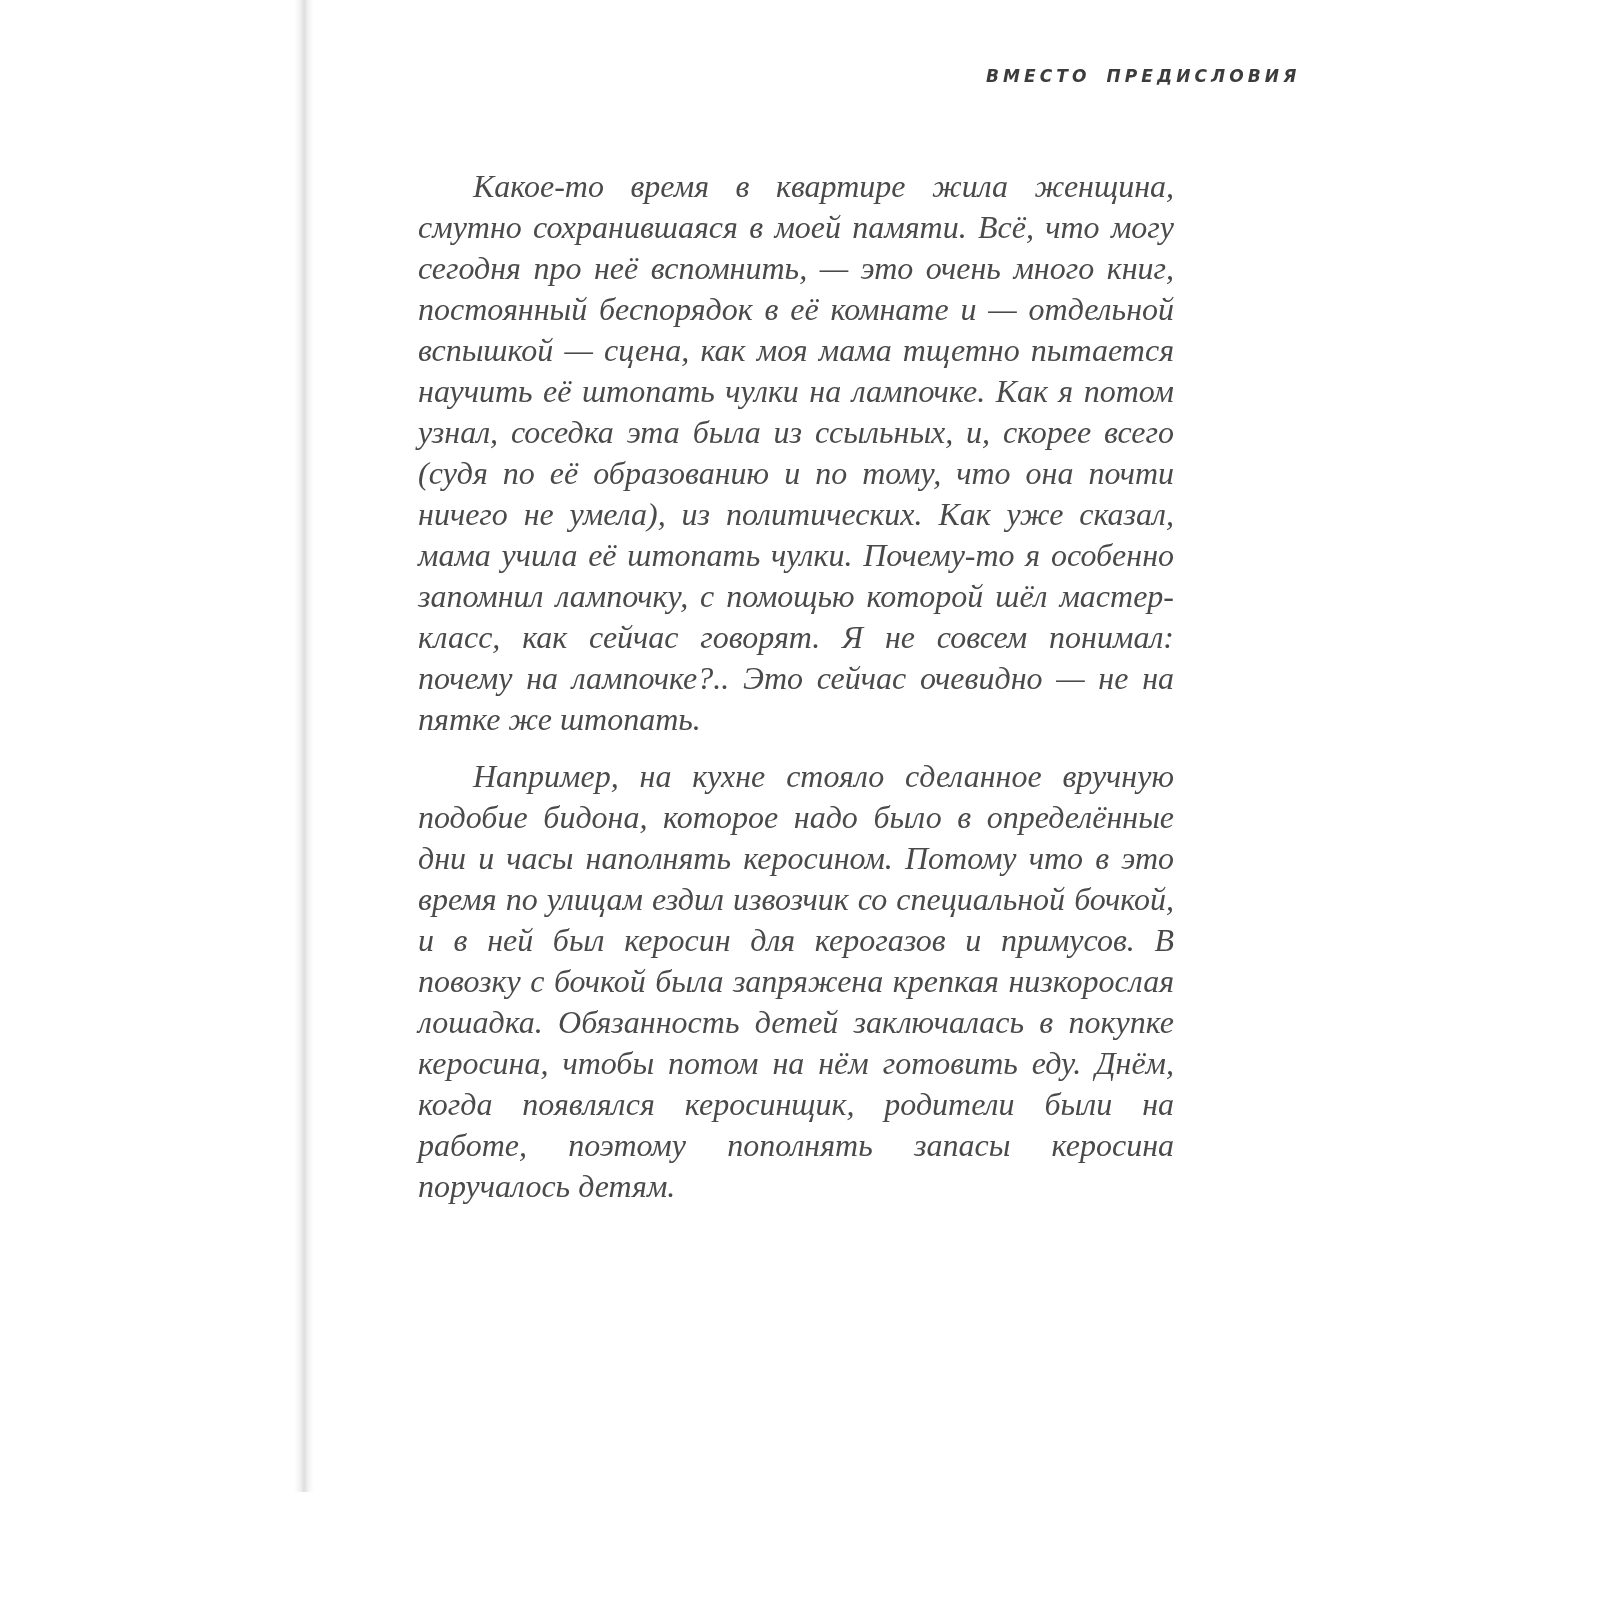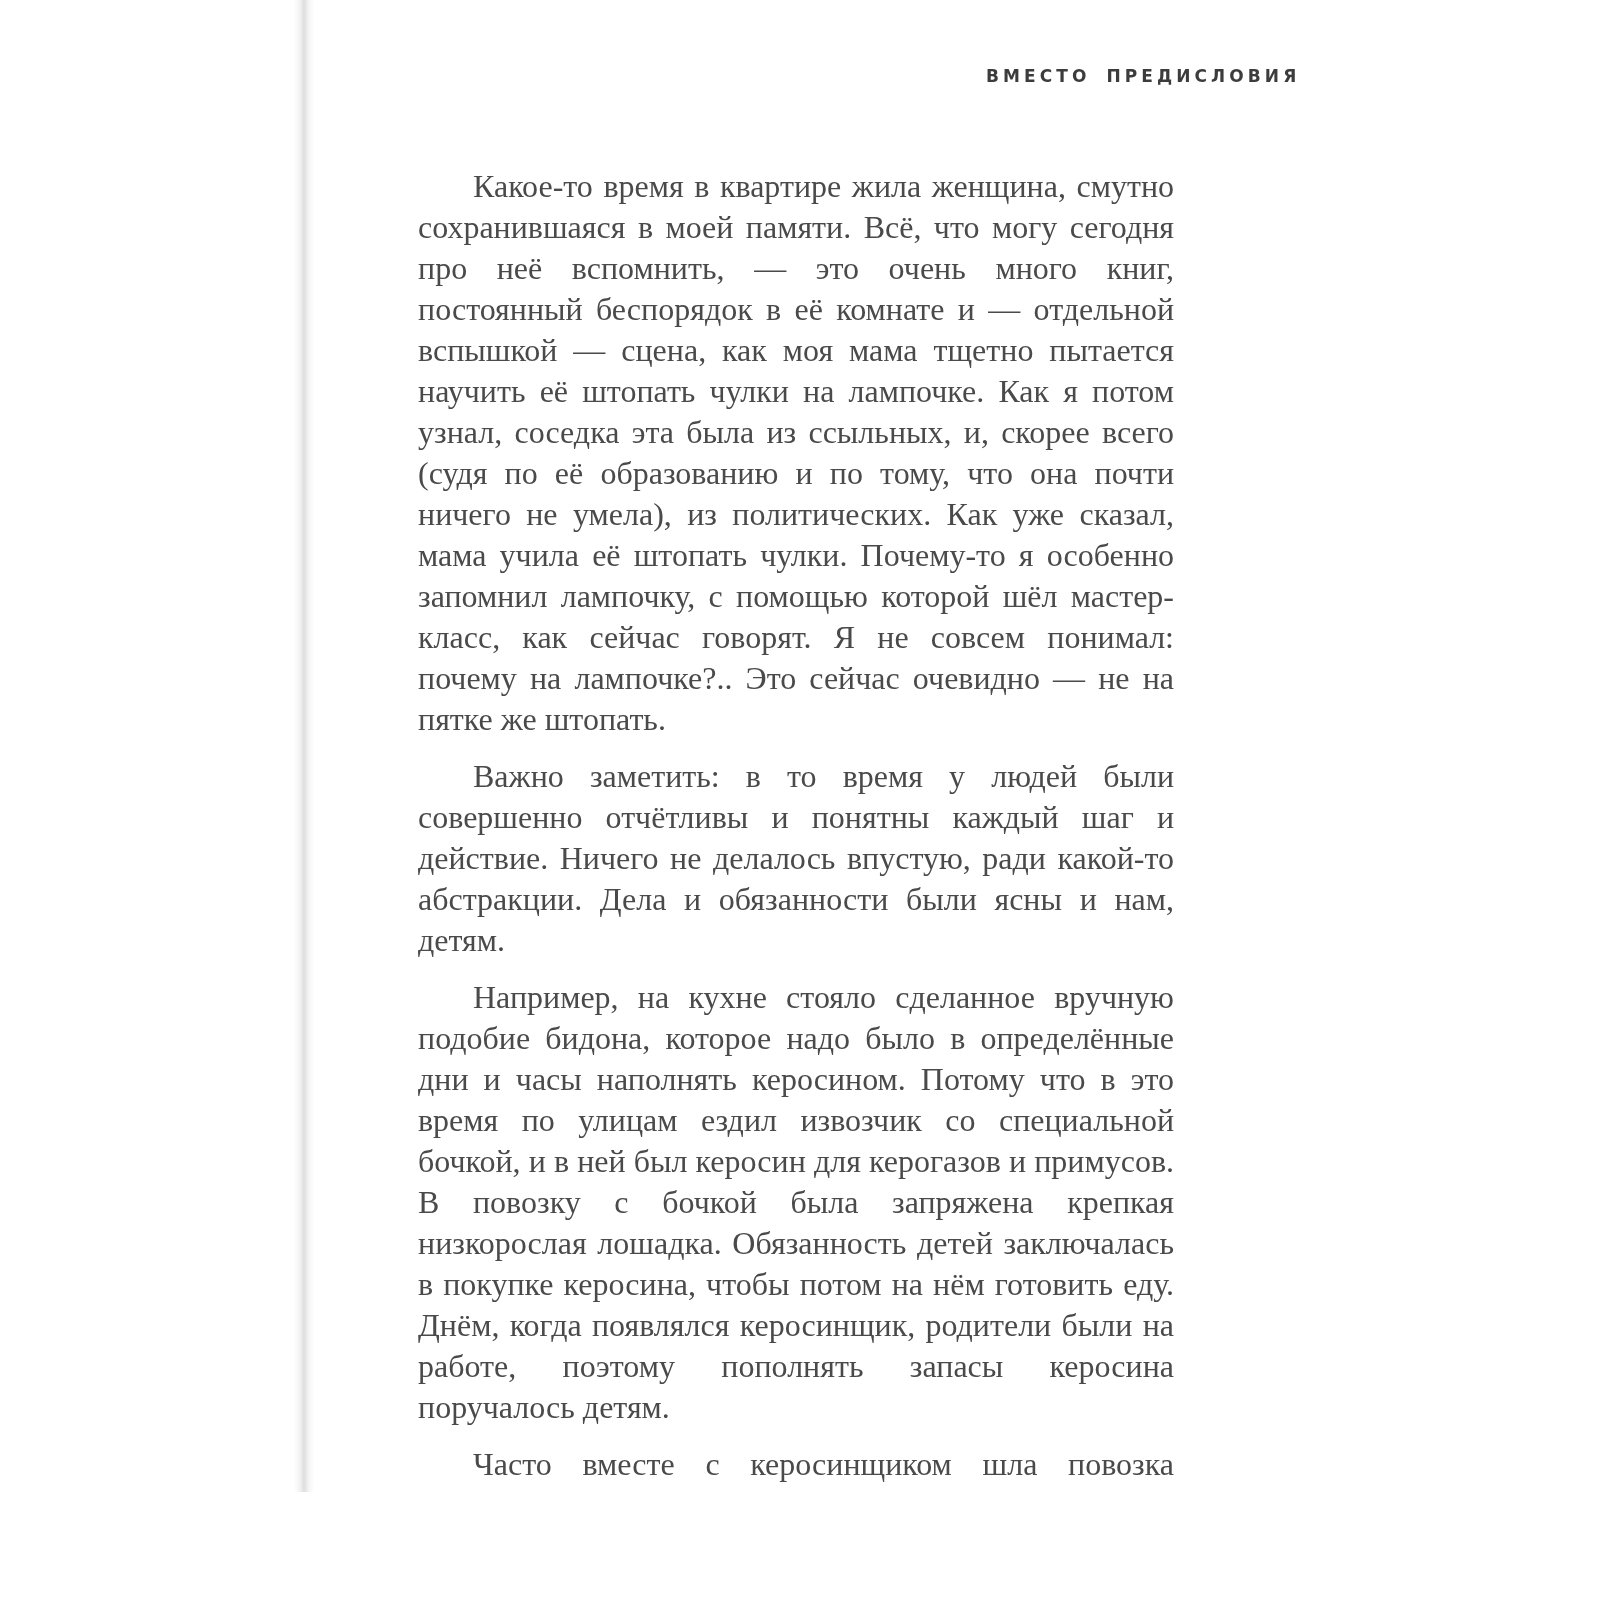--- a/index.html
+++ b/index.html
@@ -7,20 +7,21 @@
       padding: 0;
       background: #ffffff;
     }
     .canvas {
       position: relative;
       width: 1600px;
       height: 1492px;
       background: #ffffff;
       overflow: hidden;
       font-family: "Liberation Serif", serif;
+      font-style: italic;
     }
     
     .gutter-shadow {
       position: absolute;
       left: 294px;
       top: 0;
       width: 20px;
       height: 1600px;
       background: linear-gradient(
         to right,
@@ -72,20 +73,18 @@
 <body>
 
 <div class="canvas">
 
   <div class="gutter-shadow"></div>
 
   <div class="running-head">ВМЕСТО ПРЕДИСЛОВИЯ</div>
 
   <div class="text-block" lang="ru">
     <p>Какое-то время в квартире жила женщина, смутно сохранившаяся в моей памяти. Всё, что могу сегодня про неё вспомнить, — это очень много книг, постоянный беспорядок в её комнате и — отдельной вспышкой — сцена, как моя мама тщетно пытается научить её штопать чулки на лампочке. Как я потом узнал, соседка эта была из ссыльных, и, скорее всего (судя по её образованию и по тому, что она почти ничего не умела), из политических. Как уже сказал, мама учила её штопать чулки. Почему-то я особенно запомнил лампочку, с помощью которой шёл мастер-класс, как сейчас говорят. Я не совсем понимал: почему на лампочке?.. Это сейчас очевидно — не на пятке же штопать.</p>
-    <p>Важно заметить: в то время у людей были совершенно отчётливы и понятны каждый шаг и действие. Ничего не делалось впустую, ради какой-то абстракции. Дела и обязанности были ясны и нам, детям.</p>
     <p>Например, на кухне стояло сделанное вручную подобие бидона, которое надо было в определённые дни и часы наполнять керосином. Потому что в это время по улицам ездил извозчик со специальной бочкой, и в ней был керосин для керогазов и примусов. В повозку с бочкой была запряжена крепкая низкорослая лошадка. Обязанность детей заключалась в покупке керосина, чтобы потом на нём готовить еду. Днём, когда появлялся керосинщик, родители были на работе, поэтому пополнять запасы керосина поручалось детям.</p>
-    <p>Часто вместе с керосинщиком шла повозка старьёвщика, влекомая такой же небольшой</p>
   </div>
 
   <div class="folio">9</div>
 
 </div>
 
 </body></html>

